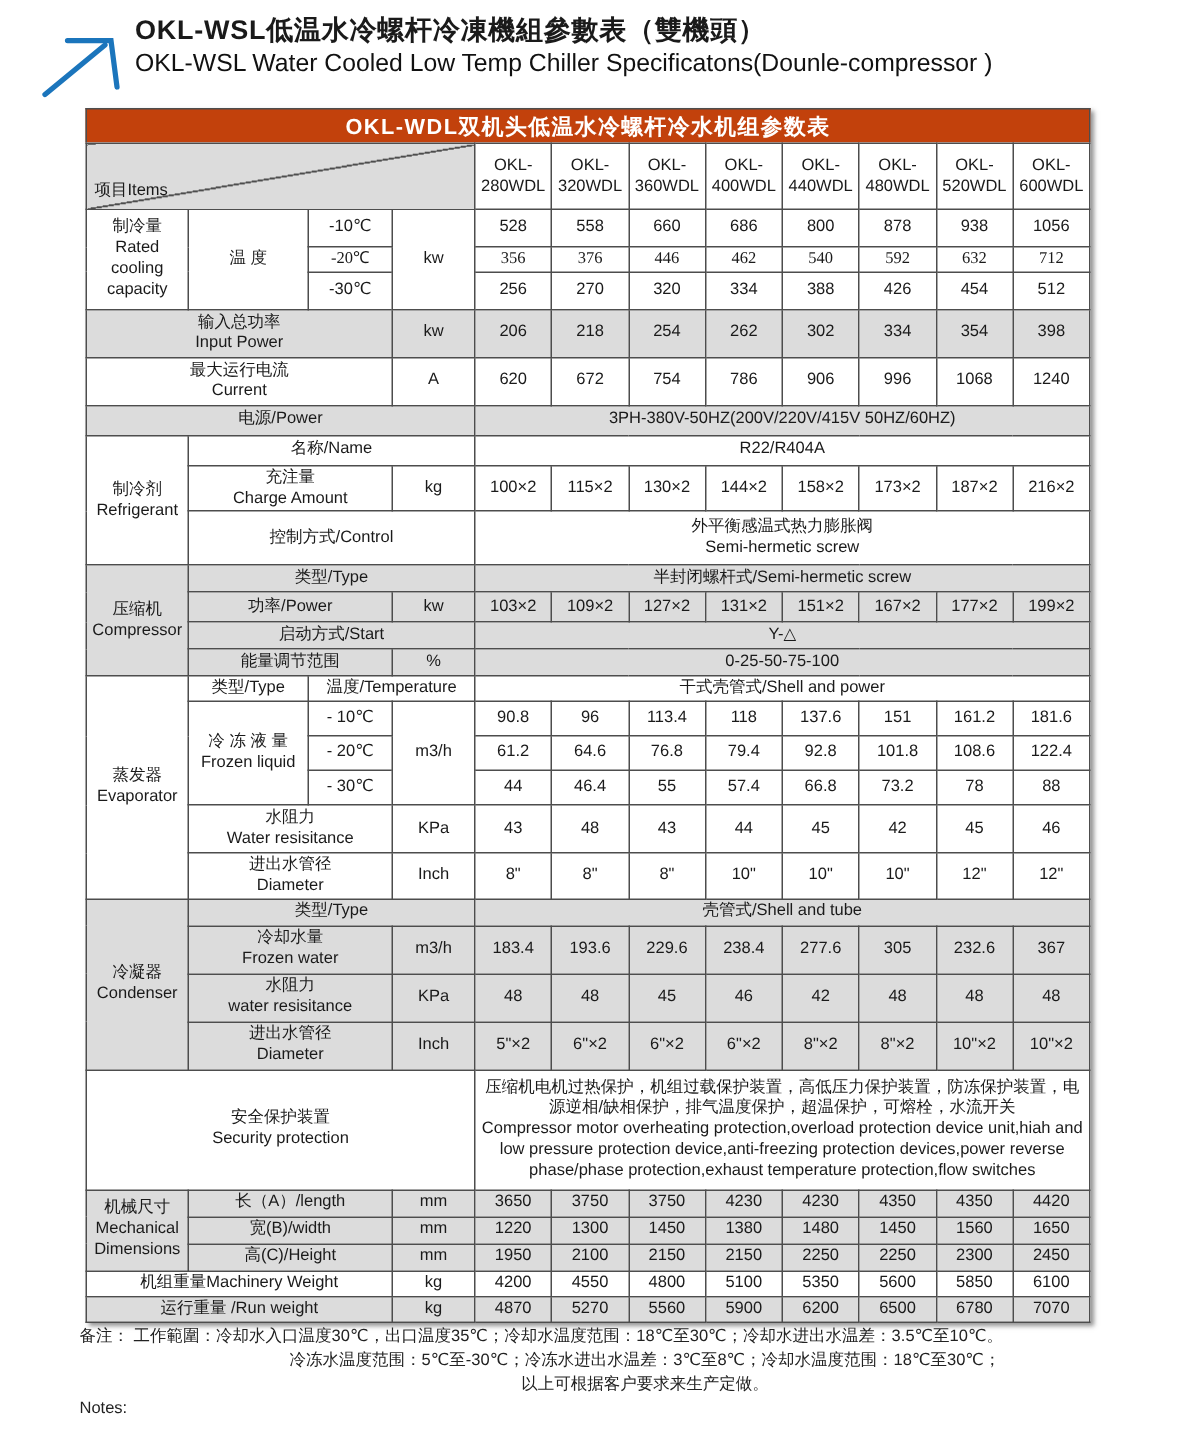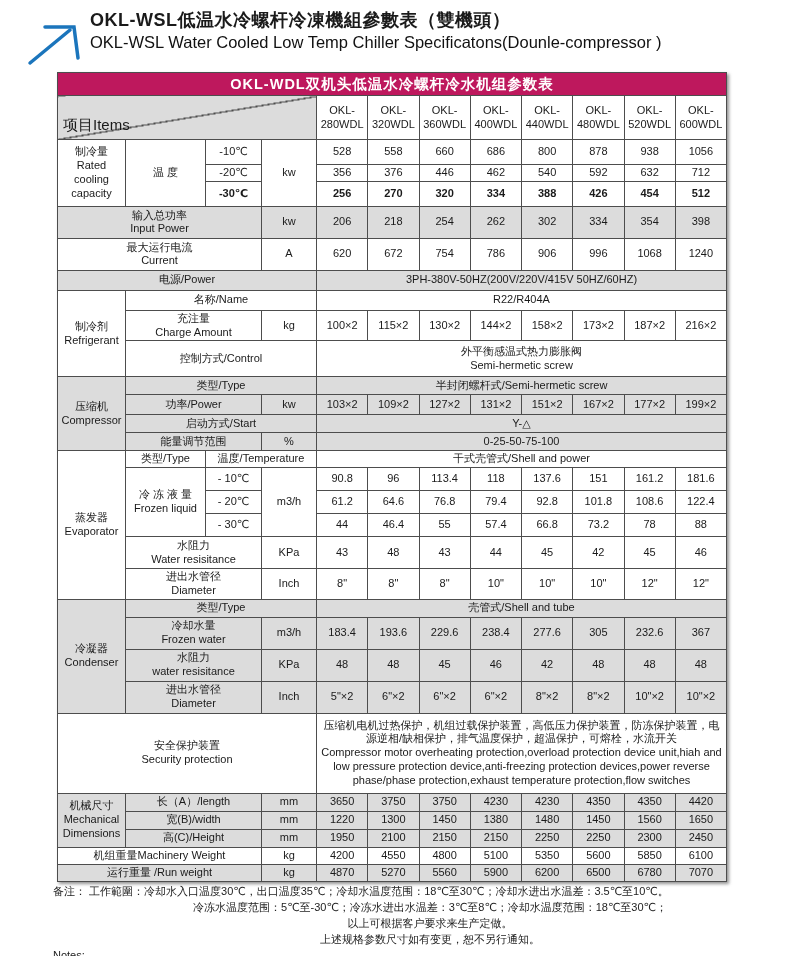--- a/index.html
+++ b/index.html
@@ -11,38 +11,38 @@
   .doc-header{display:flex;align-items:flex-start;padding:10px 0 0 24px;height:62px;}
   .logo{flex:0 0 auto;margin-top:4px;}
   .titles{margin-left:8px;}
   .title-zh{margin:0;font-size:18px;font-weight:bold;letter-spacing:0.5px;line-height:1.15;}
   .title-en{margin:2px 0 0 0;font-size:16.5px;font-weight:normal;color:#111;line-height:1.1;}
   .table-wrap{
     position:absolute;left:57px;top:72px;width:670px;
     box-shadow:2px 2px 3px rgba(60,60,60,.55);
   }
   .table-title{
-    height:23px;background:#be185d;color:#ffffff;font-size:14.5px;font-weight:bold;
+    height:23px;background:#c2410c;color:#ffffff;font-size:14.5px;font-weight:bold;
     display:flex;align-items:center;justify-content:center;letter-spacing:1px;
     border:1px solid #4d4d4d;border-bottom:none;box-sizing:border-box;
   }
   table.spec{border-collapse:collapse;table-layout:fixed;width:670px;background:#fff;}
   table.spec td{
     border:1px solid #4d4d4d;text-align:center;vertical-align:middle;
     font-size:11px;line-height:1.25;padding:1px 2px;white-space:pre-line;
     overflow:hidden;
   }
   tr.g td{background:#dcdcdc;}
   td.diag{
     background-color:#dcdcdc;position:relative;
     background-image:linear-gradient(to bottom right,
       transparent calc(50% - 0.6px), #4d4d4d calc(50% - 0.6px),
       #4d4d4d calc(50% + 0.6px), transparent calc(50% + 0.6px));
   }
-  .diag-items{position:absolute;left:5px;bottom:4px;font-size:15px;}
+  .diag-items{position:absolute;left:5px;bottom:4px;font-size:11px;}
   .diag-model{position:absolute;right:40px;top:13px;font-size:11px;margin-top:45px;}
   td.secu{text-align:left;font-size:10.5px;line-height:1.5;padding:4px 8px;}
   .notes{position:absolute;left:53px;top:884px;width:720px;font-size:11px;line-height:1.45;color:#222;}
   .notes .line{white-space:nowrap;}
   .notes .indent{padding-left:34px;text-align:center;}
 </style>
 </head>
 <body>
 
 <div class="doc-header">
@@ -103,32 +103,32 @@
           <td rowspan="3">kw</td>
           <td>528</td>
           <td>558</td>
           <td>660</td>
           <td>686</td>
           <td>800</td>
           <td>878</td>
           <td>938</td>
           <td>1056</td>
         </tr>
-        <tr style="height: 15px;">
+        <tr style="height: 15px; font-family: Liberation Serif, serif;">
           <td>-20℃</td>
           <td>356</td>
           <td>376</td>
           <td>446</td>
           <td>462</td>
           <td>540</td>
           <td>592</td>
           <td>632</td>
           <td>712</td>
         </tr>
-        <tr style="height: 25px; font-weight: bold;">
+        <tr style="height: 25px;">
           <td>-30℃</td>
           <td>256</td>
           <td>270</td>
           <td>320</td>
           <td>334</td>
           <td>388</td>
           <td>426</td>
           <td>454</td>
           <td>512</td>
         </tr>
@@ -397,15 +397,14 @@
           <td>7070</td>
         </tr>
       </tbody>
   </table>
 </div>
 
 <div class="notes">
   <div class="line">备注：  工作範圍：冷却水入口温度30℃，出口温度35℃；冷却水温度范围：18℃至30℃；冷却水进出水温差：3.5℃至10℃。</div>
   <div class="line indent">冷冻水温度范围：5℃至-30℃；冷冻水进出水温差：3℃至8℃；冷却水温度范围：18℃至30℃；</div>
   <div class="line indent">以上可根据客户要求来生产定做。</div>
-  <div class="line indent">上述规格参数尺寸如有变更，恕不另行通知。</div>
   <div class="line">Notes:</div>
 </div>
 
 </body></html>

